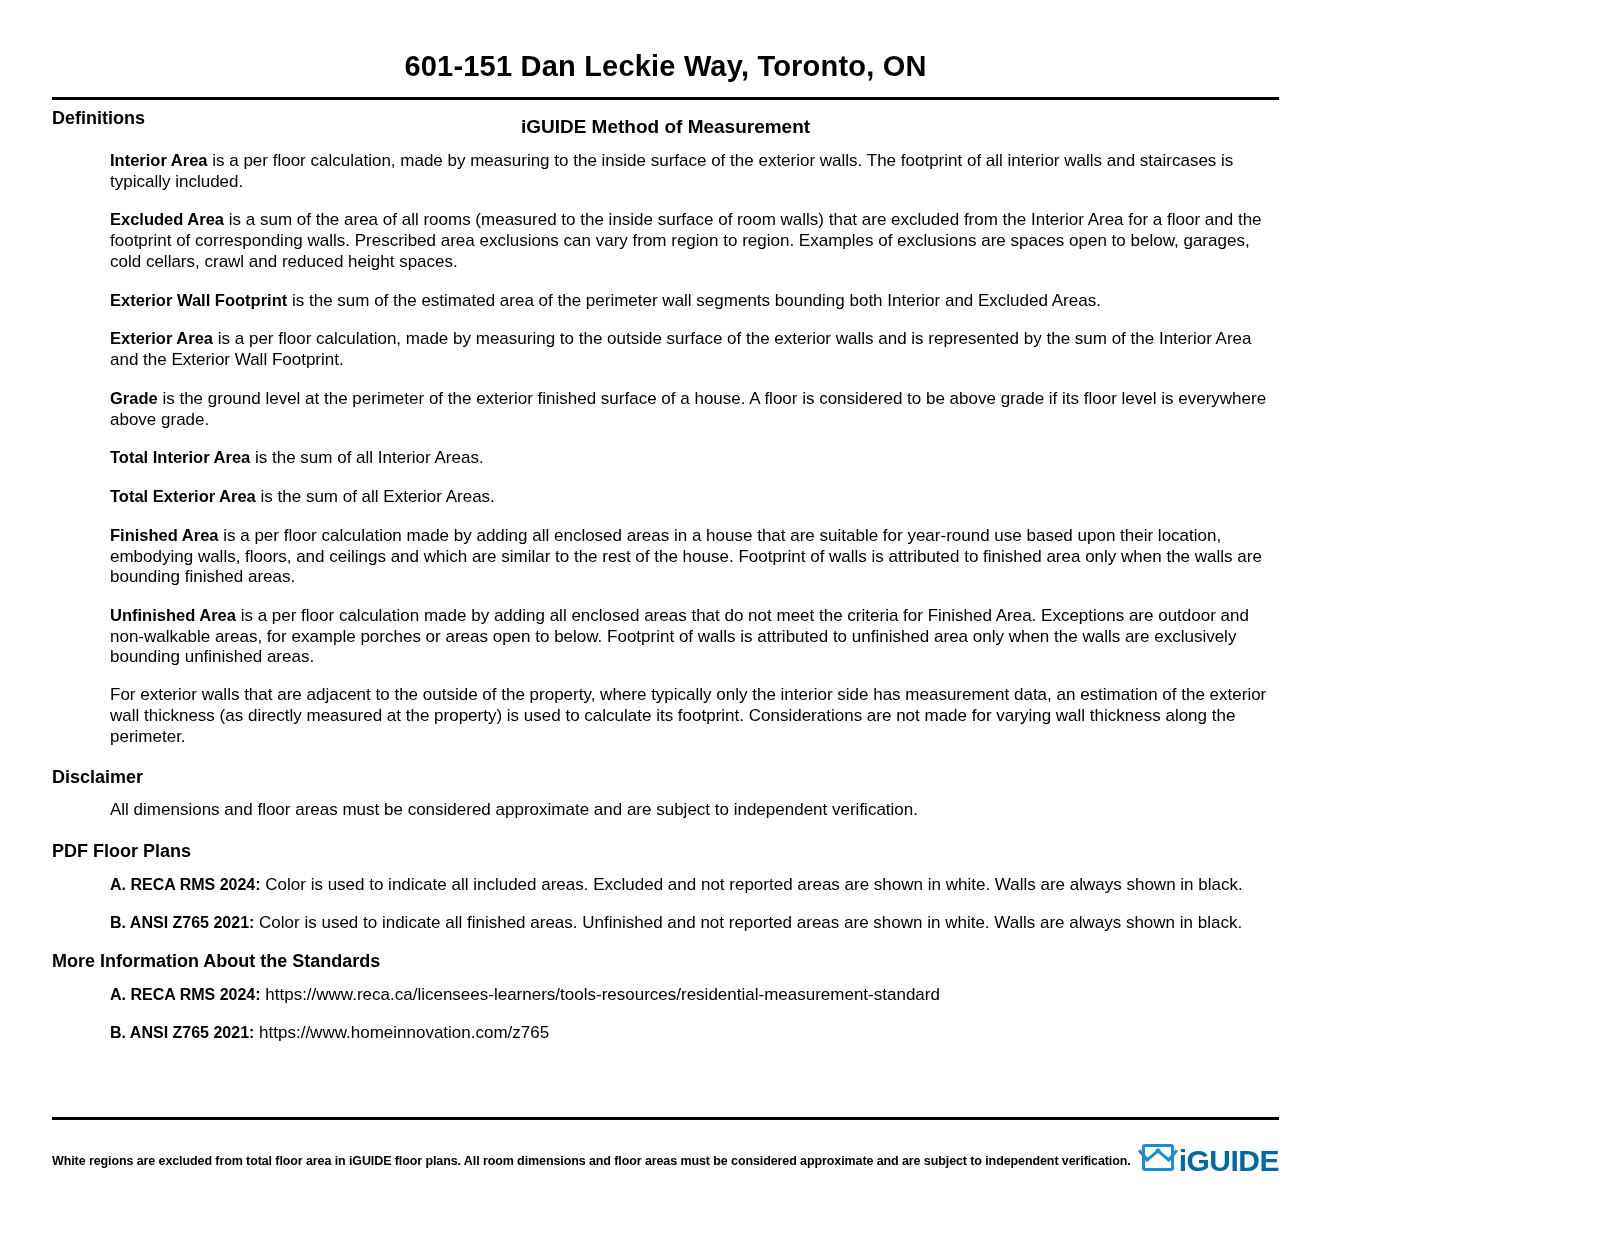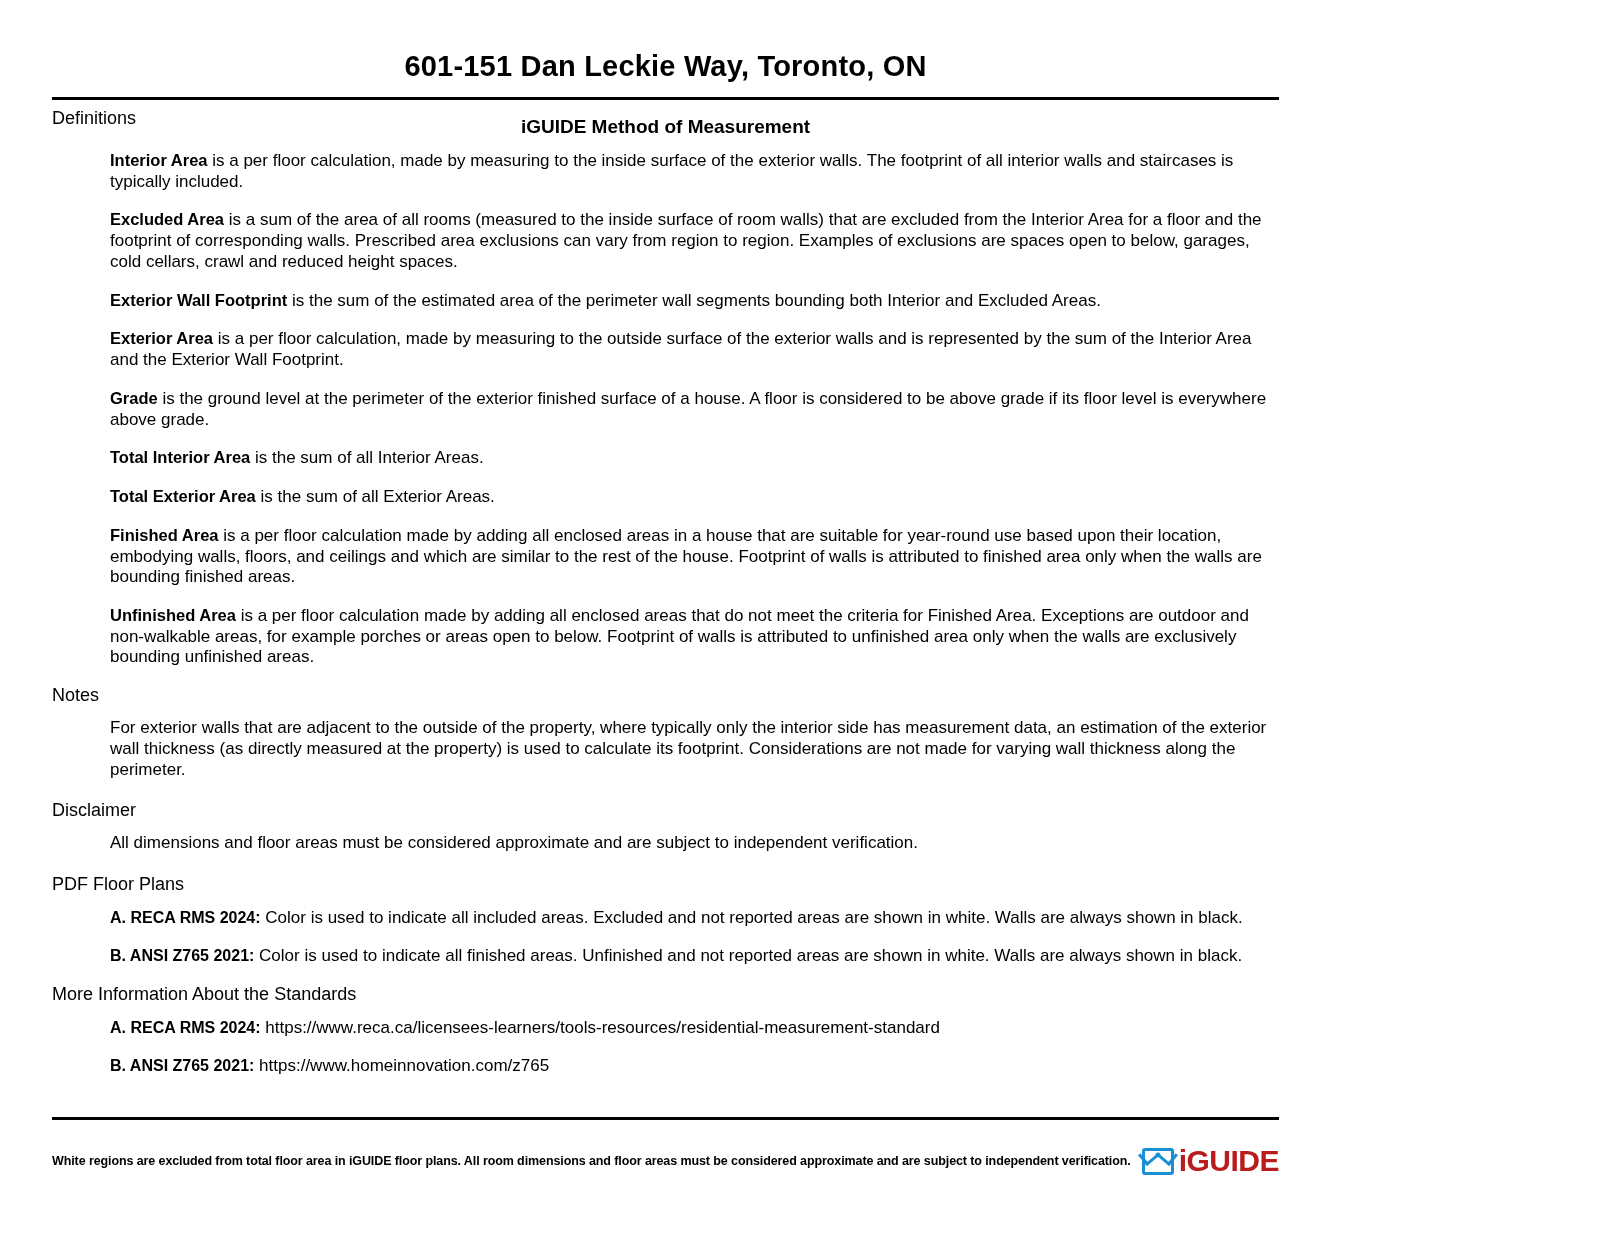--- a/index.html
+++ b/index.html
@@ -34,21 +34,21 @@
     margin: 0 0 0 0;
   }
   .subtitle {
     text-align: center;
     font-size: 19px;
     font-weight: bold;
     margin-top: 10px;
   }
   .section-head {
     font-size: 18px;
-    font-weight: normal;
+    font-weight: bold;
     margin-top: 8px;
     margin-bottom: 6px;
   }
   .subtitle-row {
     position: relative;
     height: 26px;
   }
   .subtitle-row .section-head {
     position: absolute;
     left: 0;
@@ -102,22 +102,21 @@
     justify-content: space-between;
     padding-top: 24px;
   }
   .footer-text {
     font-size: 12.5px;
     font-weight: bold;
     letter-spacing: -0.1px;
   }
   .logo {
     display: flex;
-    align-items: center;
-    color: #b91c1c;
+    color: #0369a1;
     font-weight: bold;
     font-size: 30px;
     letter-spacing: -0.5px;
   }
   .logo-mark {
     display: inline-block;
     width: 26px;
     height: 21px;
     border: 3px solid #1b8fd6;
     border-radius: 3px;
@@ -167,21 +166,20 @@
     <p class="para"><b>Excluded Area</b><span> is a sum of the area of all rooms (measured to the inside surface of room walls) that are excluded from the Interior Area for a floor and the footprint of corresponding walls. Prescribed area exclusions can vary from region to region. Examples of exclusions are spaces open to below, garages, cold cellars, crawl and reduced height spaces.</span></p>
     <p class="para"><b>Exterior Wall Footprint</b><span> is the sum of the estimated area of the perimeter wall segments bounding both Interior and Excluded Areas.</span></p>
     <p class="para"><b>Exterior Area</b><span> is a per floor calculation, made by measuring to the outside surface of the exterior walls and is represented by the sum of the Interior Area and the Exterior Wall Footprint.</span></p>
     <p class="para"><b>Grade</b><span> is the ground level at the perimeter of the exterior finished surface of a house.  A floor is considered to be above grade if its floor level is everywhere above grade.</span></p>
     <p class="para"><b>Total Interior Area</b><span> is the sum of all Interior Areas.</span></p>
     <p class="para"><b>Total Exterior Area</b><span> is the sum of all Exterior Areas.</span></p>
     <p class="para"><b>Finished Area</b><span> is a per floor calculation made by adding all enclosed areas in a house that are suitable for year-round use based upon their location, embodying walls, floors, and ceilings and which are similar to the rest of the house. Footprint of walls is attributed to finished area only when the walls are bounding finished areas.</span></p>
     <p class="para"><b>Unfinished Area</b><span> is a per floor calculation made by adding all enclosed areas that do not meet the criteria for Finished Area. Exceptions are outdoor and non-walkable areas, for example porches or areas open to below. Footprint of walls is attributed to unfinished area only when the walls are exclusively bounding unfinished areas.</span></p>
   </div>
 
-  <div class="section-head">Notes</div>
   <p class="para" style="margin-top:12px;">For exterior walls that are adjacent to the outside of the property, where typically only the interior side has measurement data, an estimation of the exterior wall thickness (as directly measured at the property) is used to calculate its footprint. Considerations are not made for varying wall thickness along the perimeter.</p>
 
   <div class="section-head section-gap">Disclaimer</div>
   <p class="para" style="margin-top:12px;">All dimensions and floor areas must be considered approximate and are subject to independent verification.</p>
 
   <div class="section-head section-gap">PDF Floor Plans</div>
   <p class="listpara" style="margin-top:12px;"><b>A. RECA RMS 2024:</b><span> Color is used to indicate all included areas. Excluded and not reported areas are shown in white. Walls are always shown in black.</span></p>
   <p class="listpara"><b>B. ANSI Z765 2021:</b><span> Color is used to indicate all finished areas. Unfinished and not reported areas are shown in white. Walls are always shown in black.</span></p>
 
   <div class="section-head" style="margin-top:14px;">More Information About the Standards</div>

